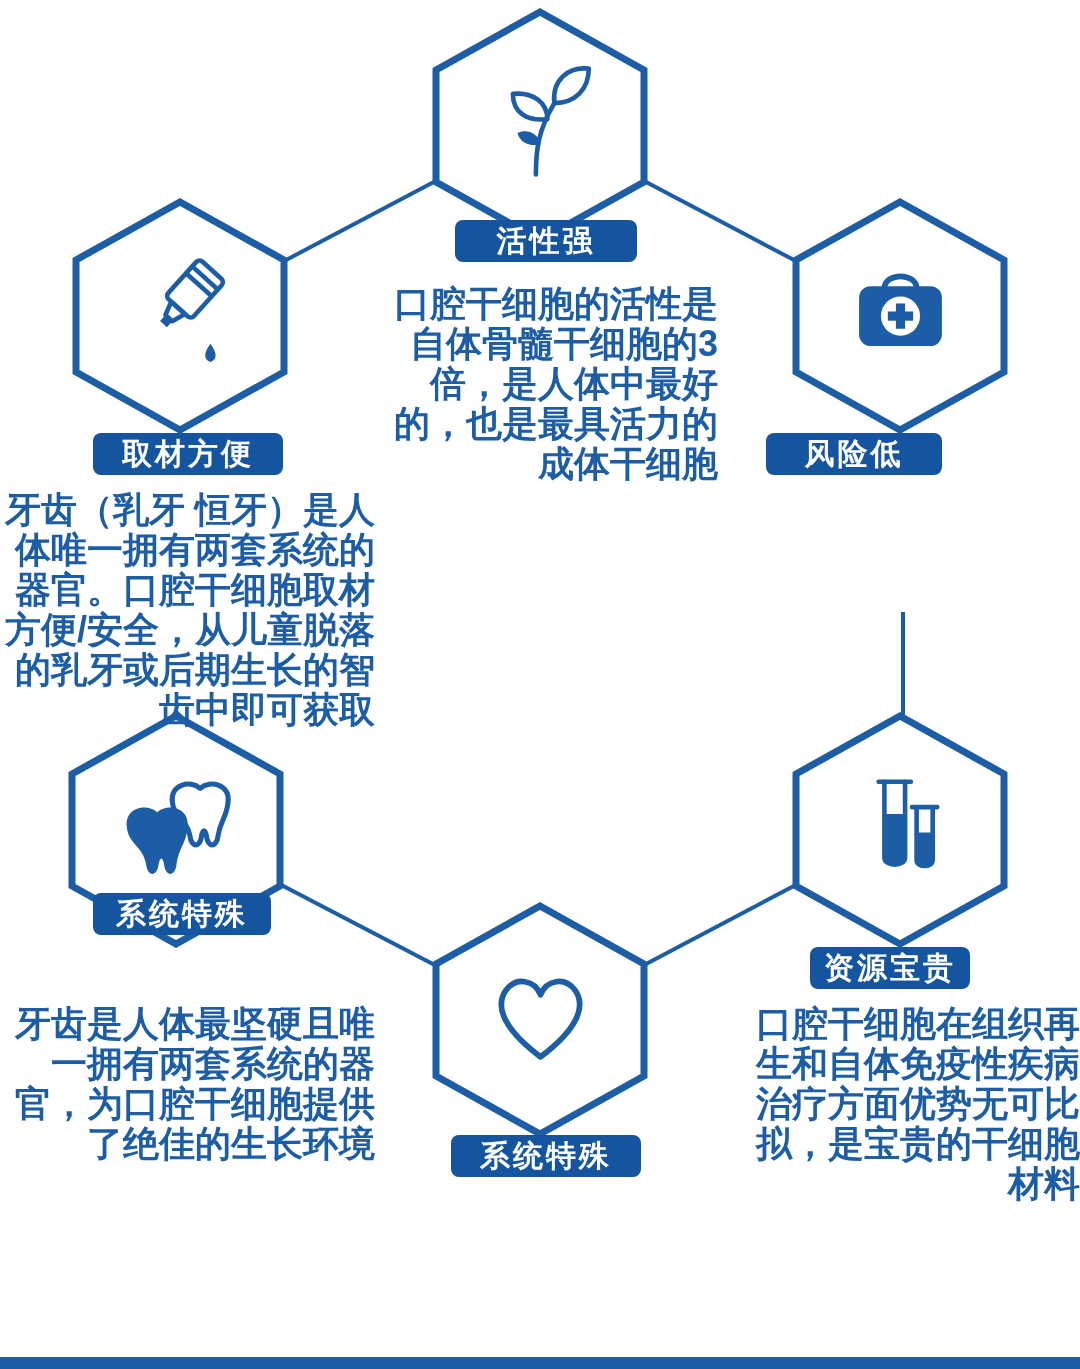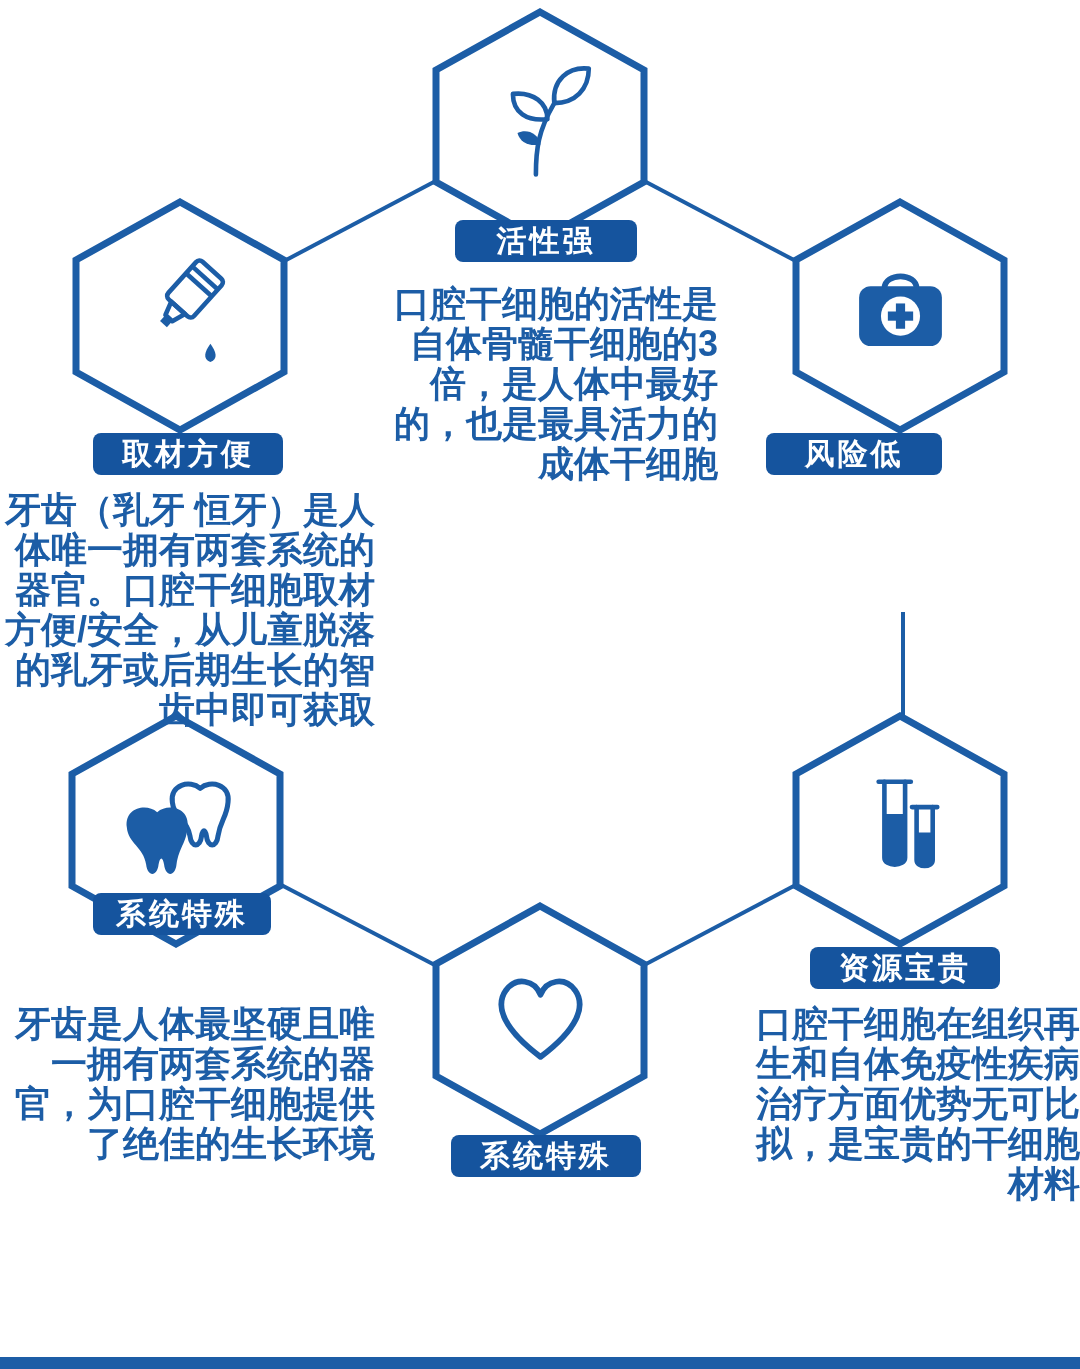--- a/index.html
+++ b/index.html
@@ -101,21 +101,21 @@
       <line x1="60" y1="34" x2="82" y2="34"></line>
       <path d="M64 56 L78 56 L78 80 C78 87 64 87 64 80 Z" fill="currentColor" stroke="none"></path>
     </g>
   </svg>
 
   <div class="badge" style="left:455px;top:220px;width:182px">活性强</div>
   <div class="badge" style="left:93px;top:433px;width:190px">取材方便</div>
   <div class="badge" style="left:766px;top:433px;width:176px">风险低</div>
   <div class="badge" style="left:93px;top:893px;width:178px">系统特殊</div>
   <div class="badge" style="left:451px;top:1135px;width:190px">系统特殊</div>
-  <div class="badge" style="left:810px;top:947px;width:190px">资源宝贵</div>
+  <div class="badge" style="left:810px;top:947px;width:160px">资源宝贵</div>
 
   <div class="desc" style="left:368px;top:284px;width:350px">口腔干细胞的活性是自体骨髓干细胞的3倍，是人体中最好的，也是最具活力的成体干细胞</div>
   <div class="desc" style="left:5px;top:490px;width:370px">牙齿（乳牙 恒牙）是人体唯一拥有两套系统的器官。口腔干细胞取材方便/安全，从儿童脱落的乳牙或后期生长的智齿中即可获取</div>
   <div class="desc" style="left:5px;top:1004px;width:370px">牙齿是人体最坚硬且唯一拥有两套系统的器官，为口腔干细胞提供了绝佳的生长环境</div>
   <div class="desc" style="left:723px;top:1004px;width:357px">口腔干细胞在组织再生和自体免疫性疾病治疗方面优势无可比拟，是宝贵的干细胞材料</div>
 
   <div class="footer-bar"></div>
 </div>
 
 </body></html>

